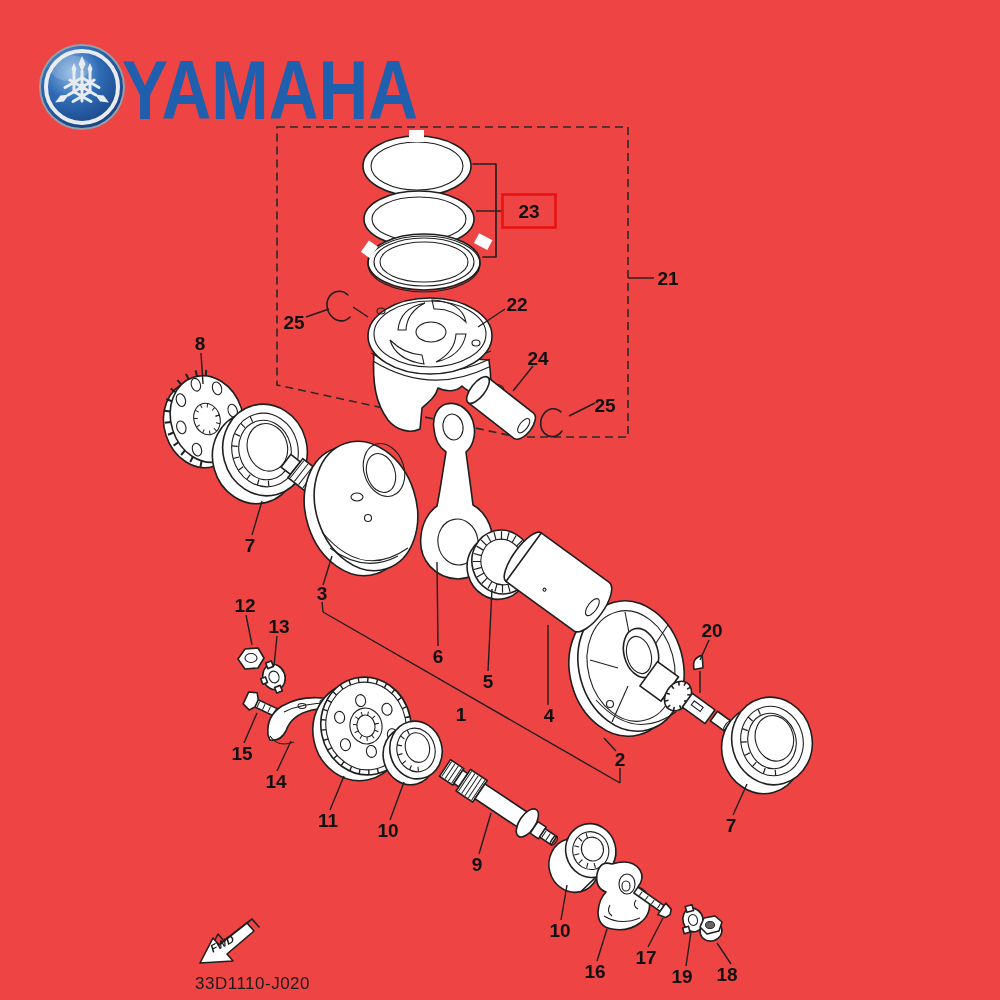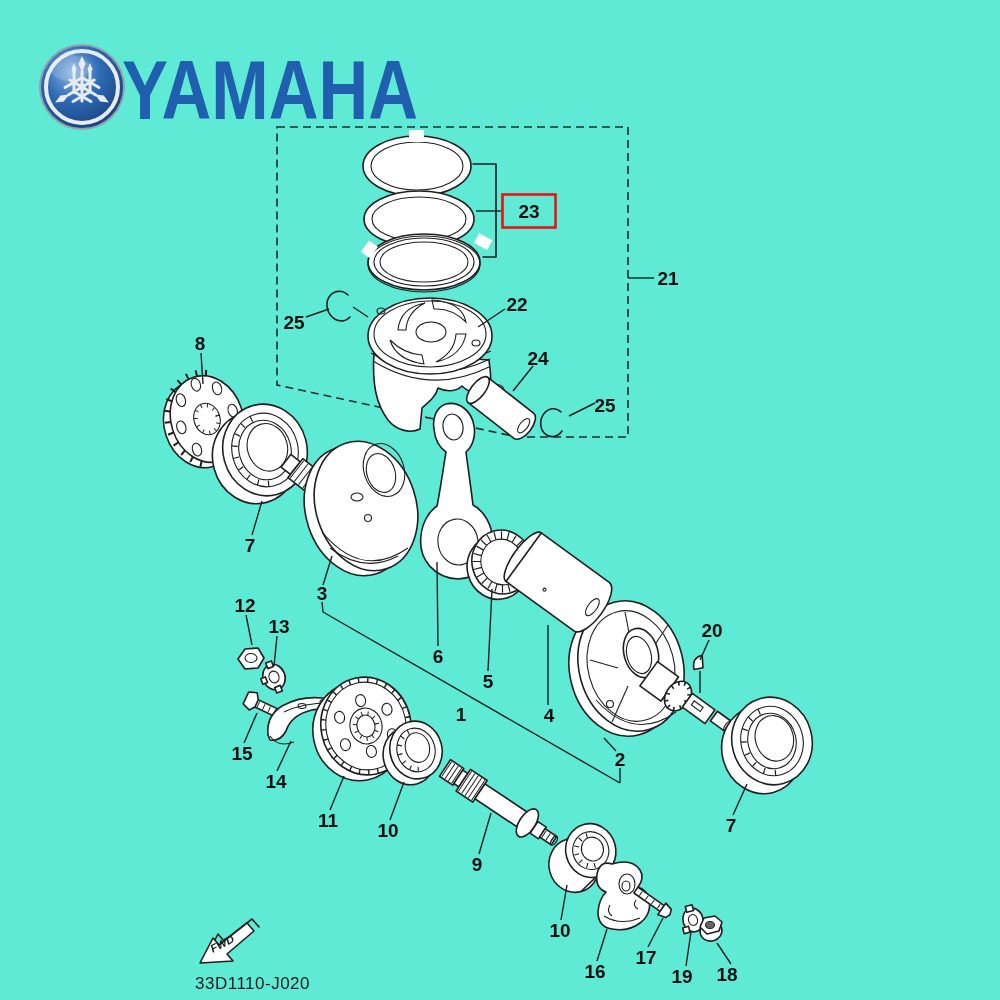--- a/index.html
+++ b/index.html
@@ -1,16 +1,16 @@
 <!DOCTYPE html>
 <html><head>
 <meta charset="utf-8">
 <style>
   html,body{margin:0;padding:0;background:#ffffff;}
-  #stage{position:relative;width:1000px;height:1000px;background:#5eead4;overflow:hidden;
+  #stage{position:relative;width:1000px;height:1000px;background:#ef4444;overflow:hidden;
          font-family:"Liberation Sans",sans-serif;}
   svg{position:absolute;left:0;top:0;}
   .ln{fill:none;stroke:#1f1f1f;stroke-width:1.6;stroke-linecap:round;stroke-linejoin:round;}
   .wh{fill:#ffffff;stroke:#1f1f1f;stroke-width:1.6;stroke-linejoin:round;}
   .thin{fill:none;stroke:#1f1f1f;stroke-width:1.1;}
   .gap{fill:#ffffff;stroke:none;}
   .dash{fill:none;stroke:#2a2a2a;stroke-width:1.6;stroke-dasharray:8 5;}
   .callout-text{font-family:"Liberation Sans",sans-serif;font-weight:bold;font-size:19px;fill:#101010;}
   .code-text{font-family:"Liberation Sans",sans-serif;font-size:17px;fill:#1c1c1c;letter-spacing:0.5px;}
   .fwd-text{font-family:"Liberation Sans",sans-serif;font-weight:bold;font-style:italic;font-size:11px;fill:#1c1c1c;}

